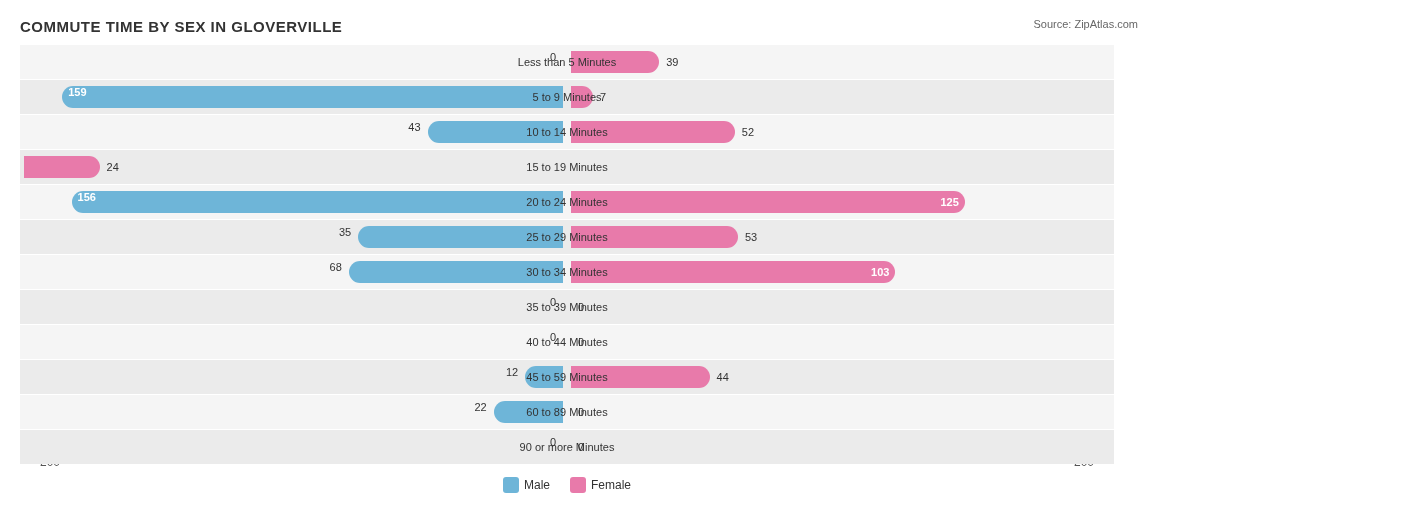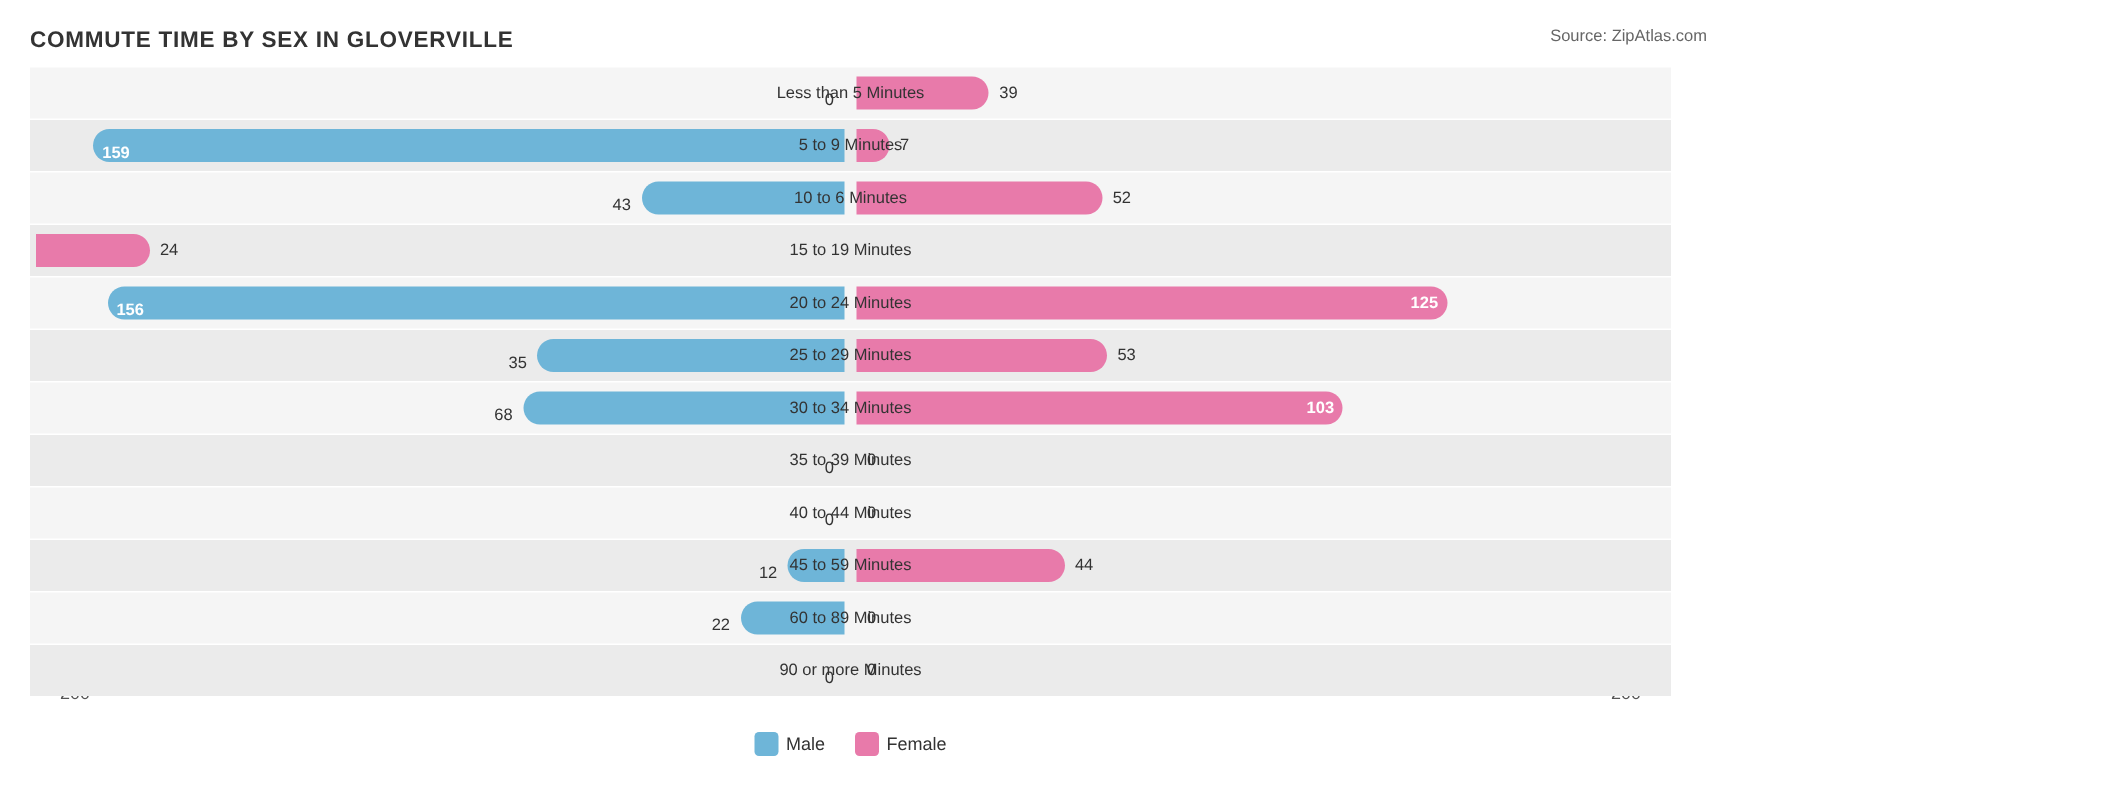--- a/index.html
+++ b/index.html
@@ -74,21 +74,21 @@
       white-space: nowrap;
       z-index: 2;
       font-weight: normal;
       pointer-events: none;
     }
     .male-bar {
       height: 22px;
       background: #6eb5d8;
       border-radius: 11px 0 0 11px;
       display: flex;
-      align-items: flex-end;
+      align-items: flex-start;
       justify-content: flex-start;
       position: relative;
     }
     .female-bar {
       height: 22px;
       background: #e87aaa;
       border-radius: 0 11px 11px 0;
       display: flex;
       align-items: center;
       justify-content: flex-end;
@@ -132,21 +132,21 @@
     }
     .axis-label {
       font-size: 12px;
       color: #555;
     }
     .legend {
       display: flex;
       justify-content: center;
       align-items: center;
       gap: 20px;
-      margin-top: 19px;
+      margin-top: 8px;
     }
     .legend-item {
       display: flex;
       align-items: center;
       gap: 5px;
       font-size: 12px;
       color: #333;
     }
     .legend-box {
       width: 16px;
@@ -189,21 +189,21 @@
             <span class="female-value">7</span>
           </div>
         </div>
       </div>
       <div class="row">
         <div class="left-side">
           <div class="male-bar" style="width: 135.45px; min-width: 4px;">
             <span class="male-value">43</span>
           </div>
         </div>
-        <div class="bar-label-center">10 to 6 Minutes</div>
+        <div class="bar-label-center">10 to 14 Minutes</div>
         <div class="right-side">
           <div class="female-bar" style="width: 163.8px; min-width: 4px;">
             <span class="female-value">52</span>
           </div>
         </div>
       </div>
       <div class="row">
         <div class="bar-label-center">15 to 19 Minutes</div>
         <div class="right-side">
           <div class="female-bar" style="width: 75.6px; min-width: 4px; text-align: center;">

